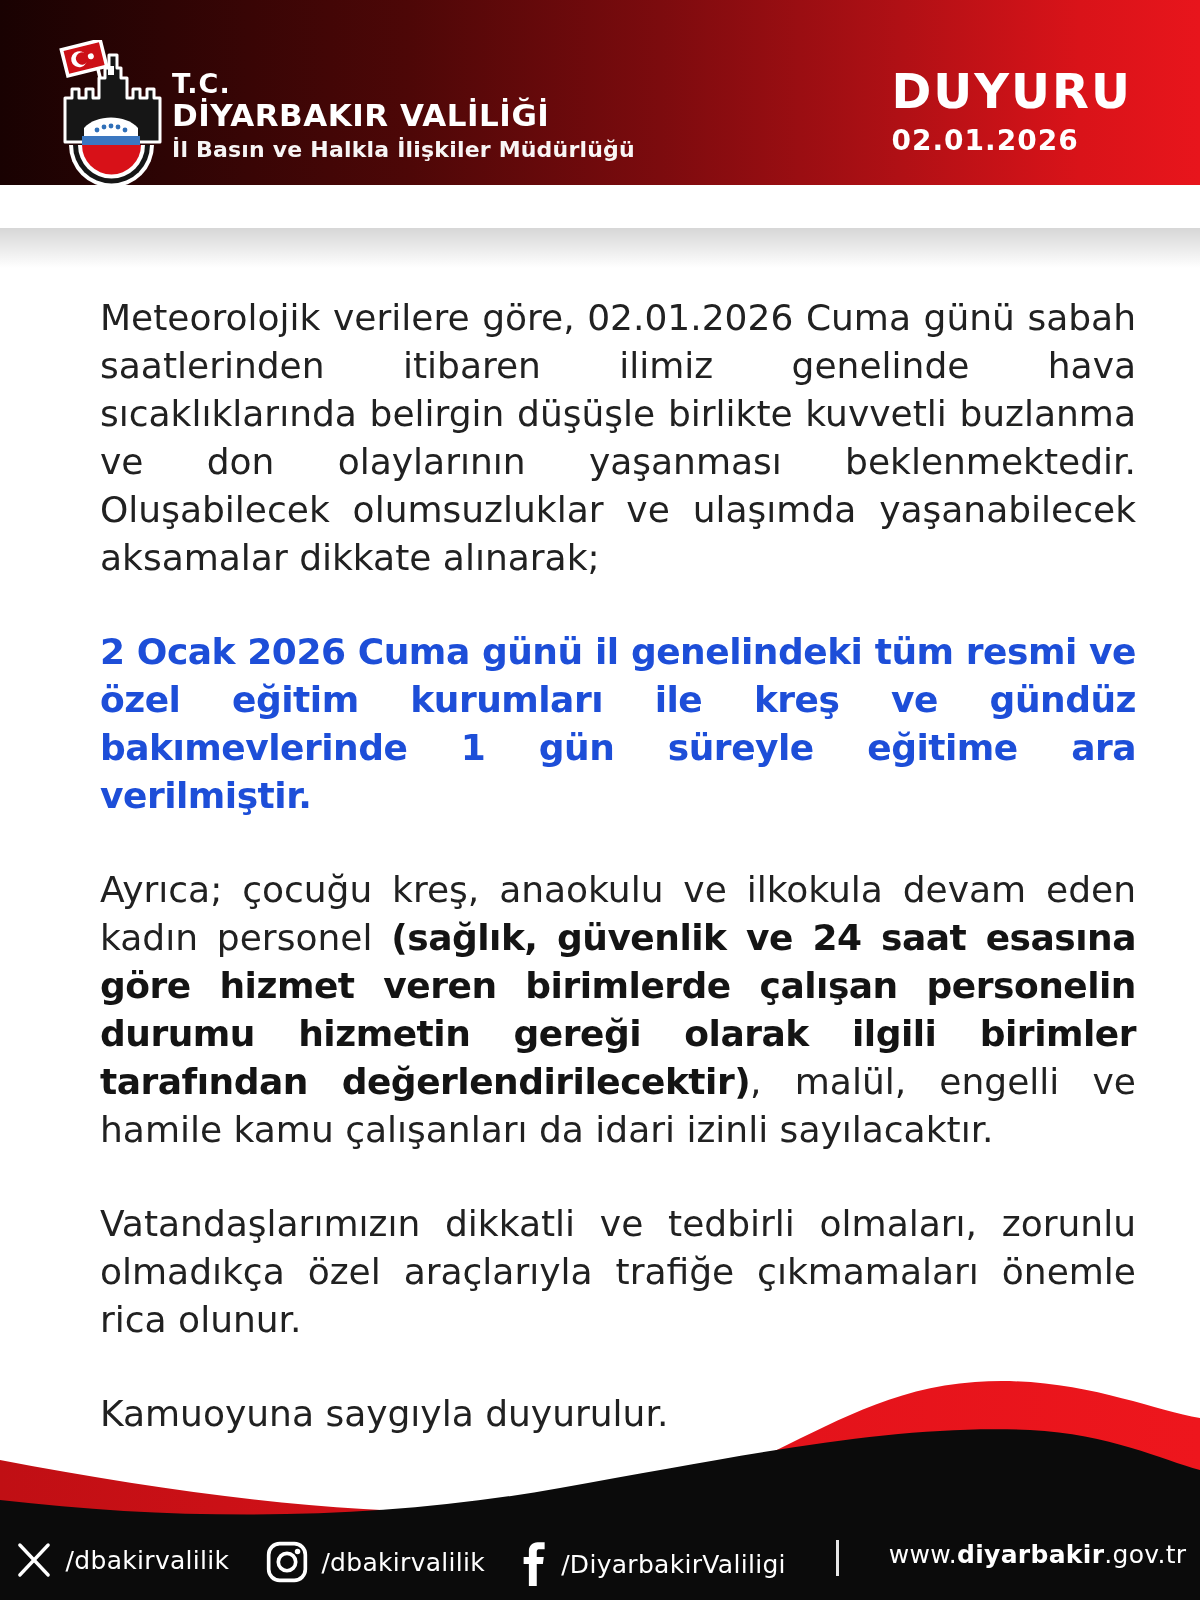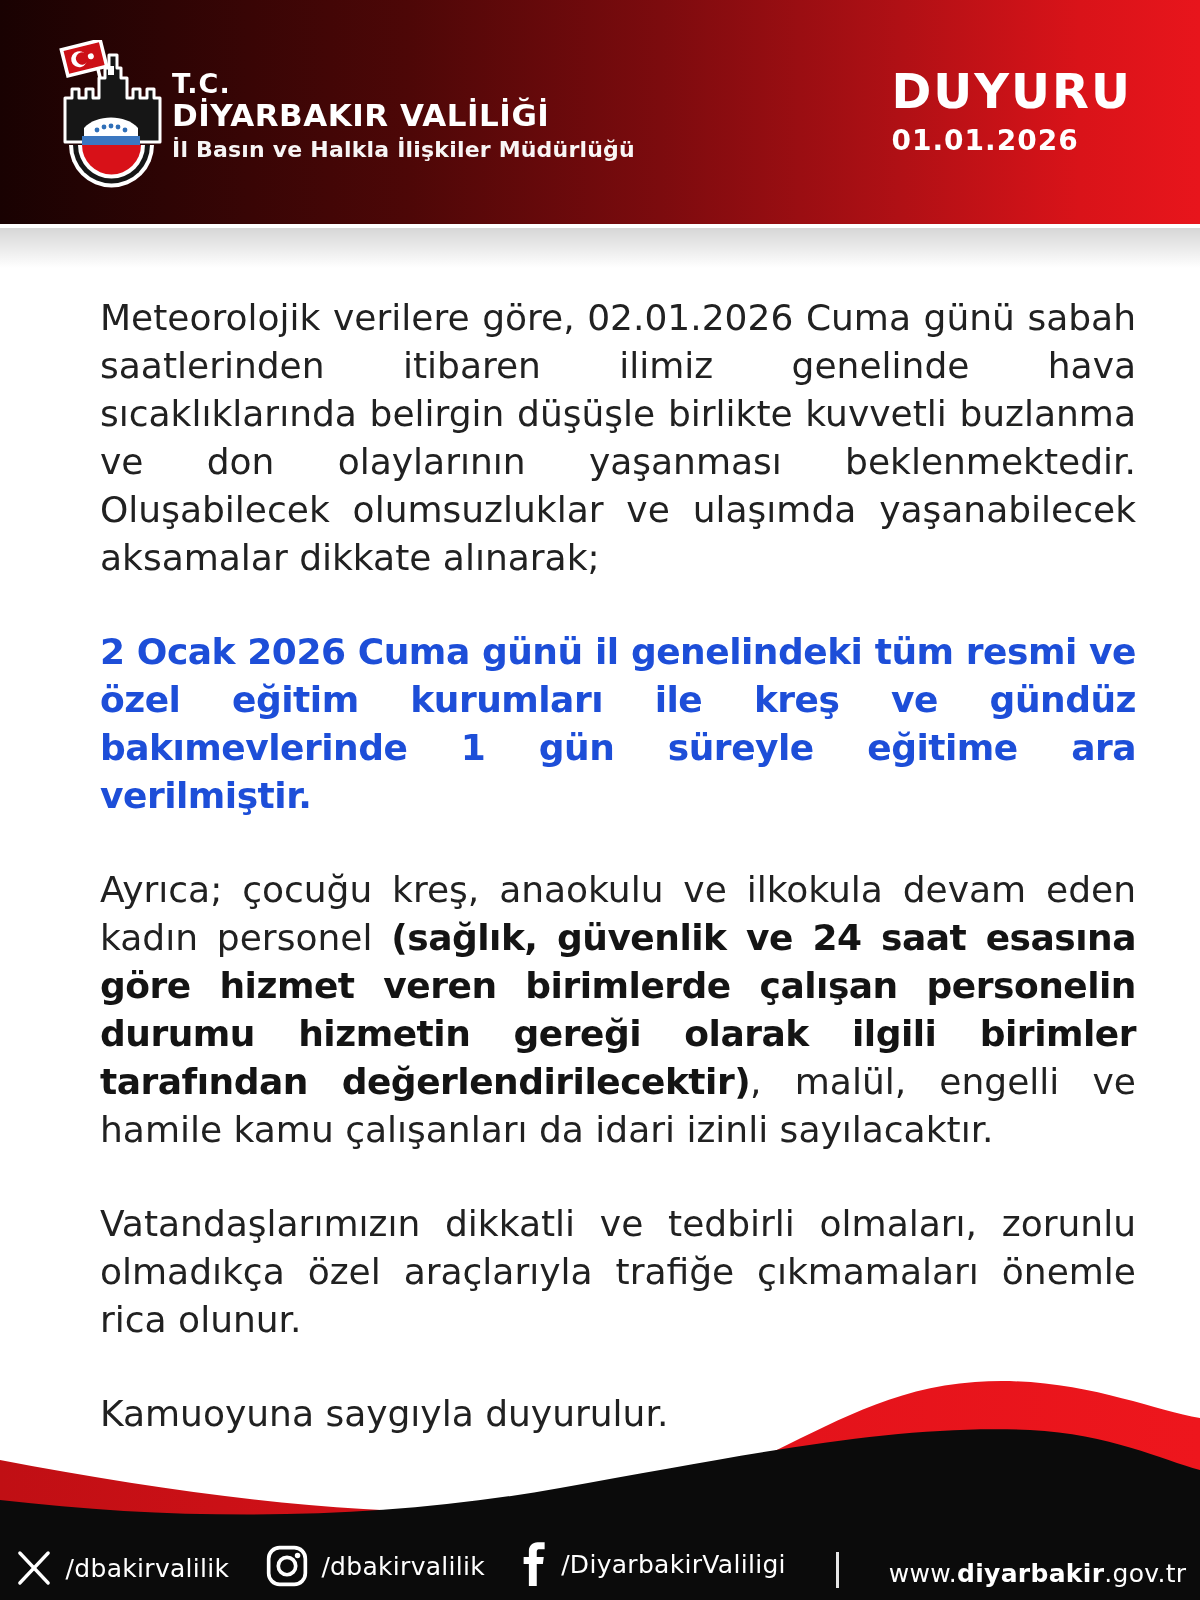--- a/index.html
+++ b/index.html
@@ -1,21 +1,21 @@
 <!DOCTYPE html>
 <html><head>
 <meta charset="utf-8">
 <style>
   html,body{margin:0;padding:0;}
   body{width:1200px;height:1600px;font-family:"DejaVu Sans","Liberation Sans",sans-serif;}
   .page{position:relative;width:1200px;height:1600px;background:#ffffff;overflow:hidden;}
 
   
   .header{
-    position:absolute;top:0;left:0;width:1200px;height:224px;
+    position:absolute;top:0;left:0;width:1200px;height:185px;
     background:linear-gradient(90deg,#190202 0%,#2e0404 14%,#4d0707 34%,#7c0b0e 55%,#b01015 75%,#d91319 90%,#e8151c 100%);
   }
   .org-block{position:absolute;left:172px;top:70px;color:#fff;}
   .org-prefix{font-size:27px;font-weight:bold;letter-spacing:1px;line-height:1.05;}
   .org-name{font-size:31px;font-weight:bold;letter-spacing:.5px;line-height:1.15;}
   .org-dept{font-size:22px;font-weight:bold;opacity:.96;margin-top:3px;letter-spacing:.2px;}
   .ann-block{position:absolute;right:68px;top:66px;text-align:left;color:#fff;}
   .ann-title{font-size:48px;font-weight:bold;letter-spacing:2px;line-height:1.05;}
   .ann-date{font-size:28px;font-weight:bold;margin-top:8px;letter-spacing:1px;}
   .logo{position:absolute;left:58px;top:40px;width:108px;height:150px;}
@@ -30,21 +30,21 @@
     text-align:justify;
   }
   .content p.bold{font-weight:bold;color:#1d4ed8;letter-spacing:-.5px;}
   .content .seg-bold{font-weight:bold;color:#141414;letter-spacing:-.5px;}
 
   
   .footer{position:absolute;left:0;bottom:0;width:1200px;height:232px;}
   .wave{position:absolute;left:0;top:0;width:1200px;height:232px;display:block;}
   .social-row{
     position:absolute;left:0;bottom:12px;width:1200px;
-    display:flex;align-items:flex-end;justify-content:center;gap:36px;
+    display:flex;align-items:flex-start;justify-content:center;gap:36px;
     color:#fff;
   }
   .social-item{display:flex;align-items:center;gap:12px;}
   .social-item svg{display:block;}
   .social-label{font-size:25px;letter-spacing:.3px;white-space:nowrap;}
   .sep{width:3px;height:36px;background:#fff;opacity:.9;margin:0 14px;}
   .url .b{font-weight:bold;}
 </style>
 </head>
 <body>
@@ -84,21 +84,21 @@
     </svg>
 
     <div class="org-block">
       <div class="org-prefix">T.C.</div>
       <div class="org-name">DİYARBAKIR VALİLİĞİ</div>
       <div class="org-dept">İl Basın ve Halkla İlişkiler Müdürlüğü</div>
     </div>
 
     <div class="ann-block">
       <div class="ann-title">DUYURU</div>
-      <div class="ann-date">01.01.2026</div>
+      <div class="ann-date">02.01.2026</div>
     </div>
   </div>
 
   <div class="main">
     <div class="header-shadow"></div>
     <div class="content">
       <p>Meteorolojik verilere göre, 02.01.2026 Cuma günü sabah saatlerinden itibaren ilimiz genelinde hava sıcaklıklarında belirgin düşüşle birlikte kuvvetli buzlanma ve don olaylarının yaşanması beklenmektedir. Oluşabilecek olumsuzluklar ve ulaşımda yaşanabilecek aksamalar dikkate alınarak;</p>
       <p class="bold">2 Ocak 2026 Cuma günü il genelindeki tüm resmi ve özel eğitim kurumları ile kreş ve gündüz bakımevlerinde 1 gün süreyle eğitime ara verilmiştir.</p>
       <p><span>Ayrıca; çocuğu kreş, anaokulu ve ilkokula devam eden kadın personel </span><span class="seg-bold">(sağlık, güvenlik ve 24 saat esasına göre hizmet veren birimlerde çalışan personelin durumu hizmetin gereği olarak ilgili birimler tarafından değerlendirilecektir)</span><span>, malül, engelli ve hamile kamu çalışanları da idari izinli sayılacaktır.</span></p>
       <p>Vatandaşlarımızın dikkatli ve tedbirli olmaları, zorunlu olmadıkça özel araçlarıyla trafiğe çıkmamaları önemle rica olunur.</p>

